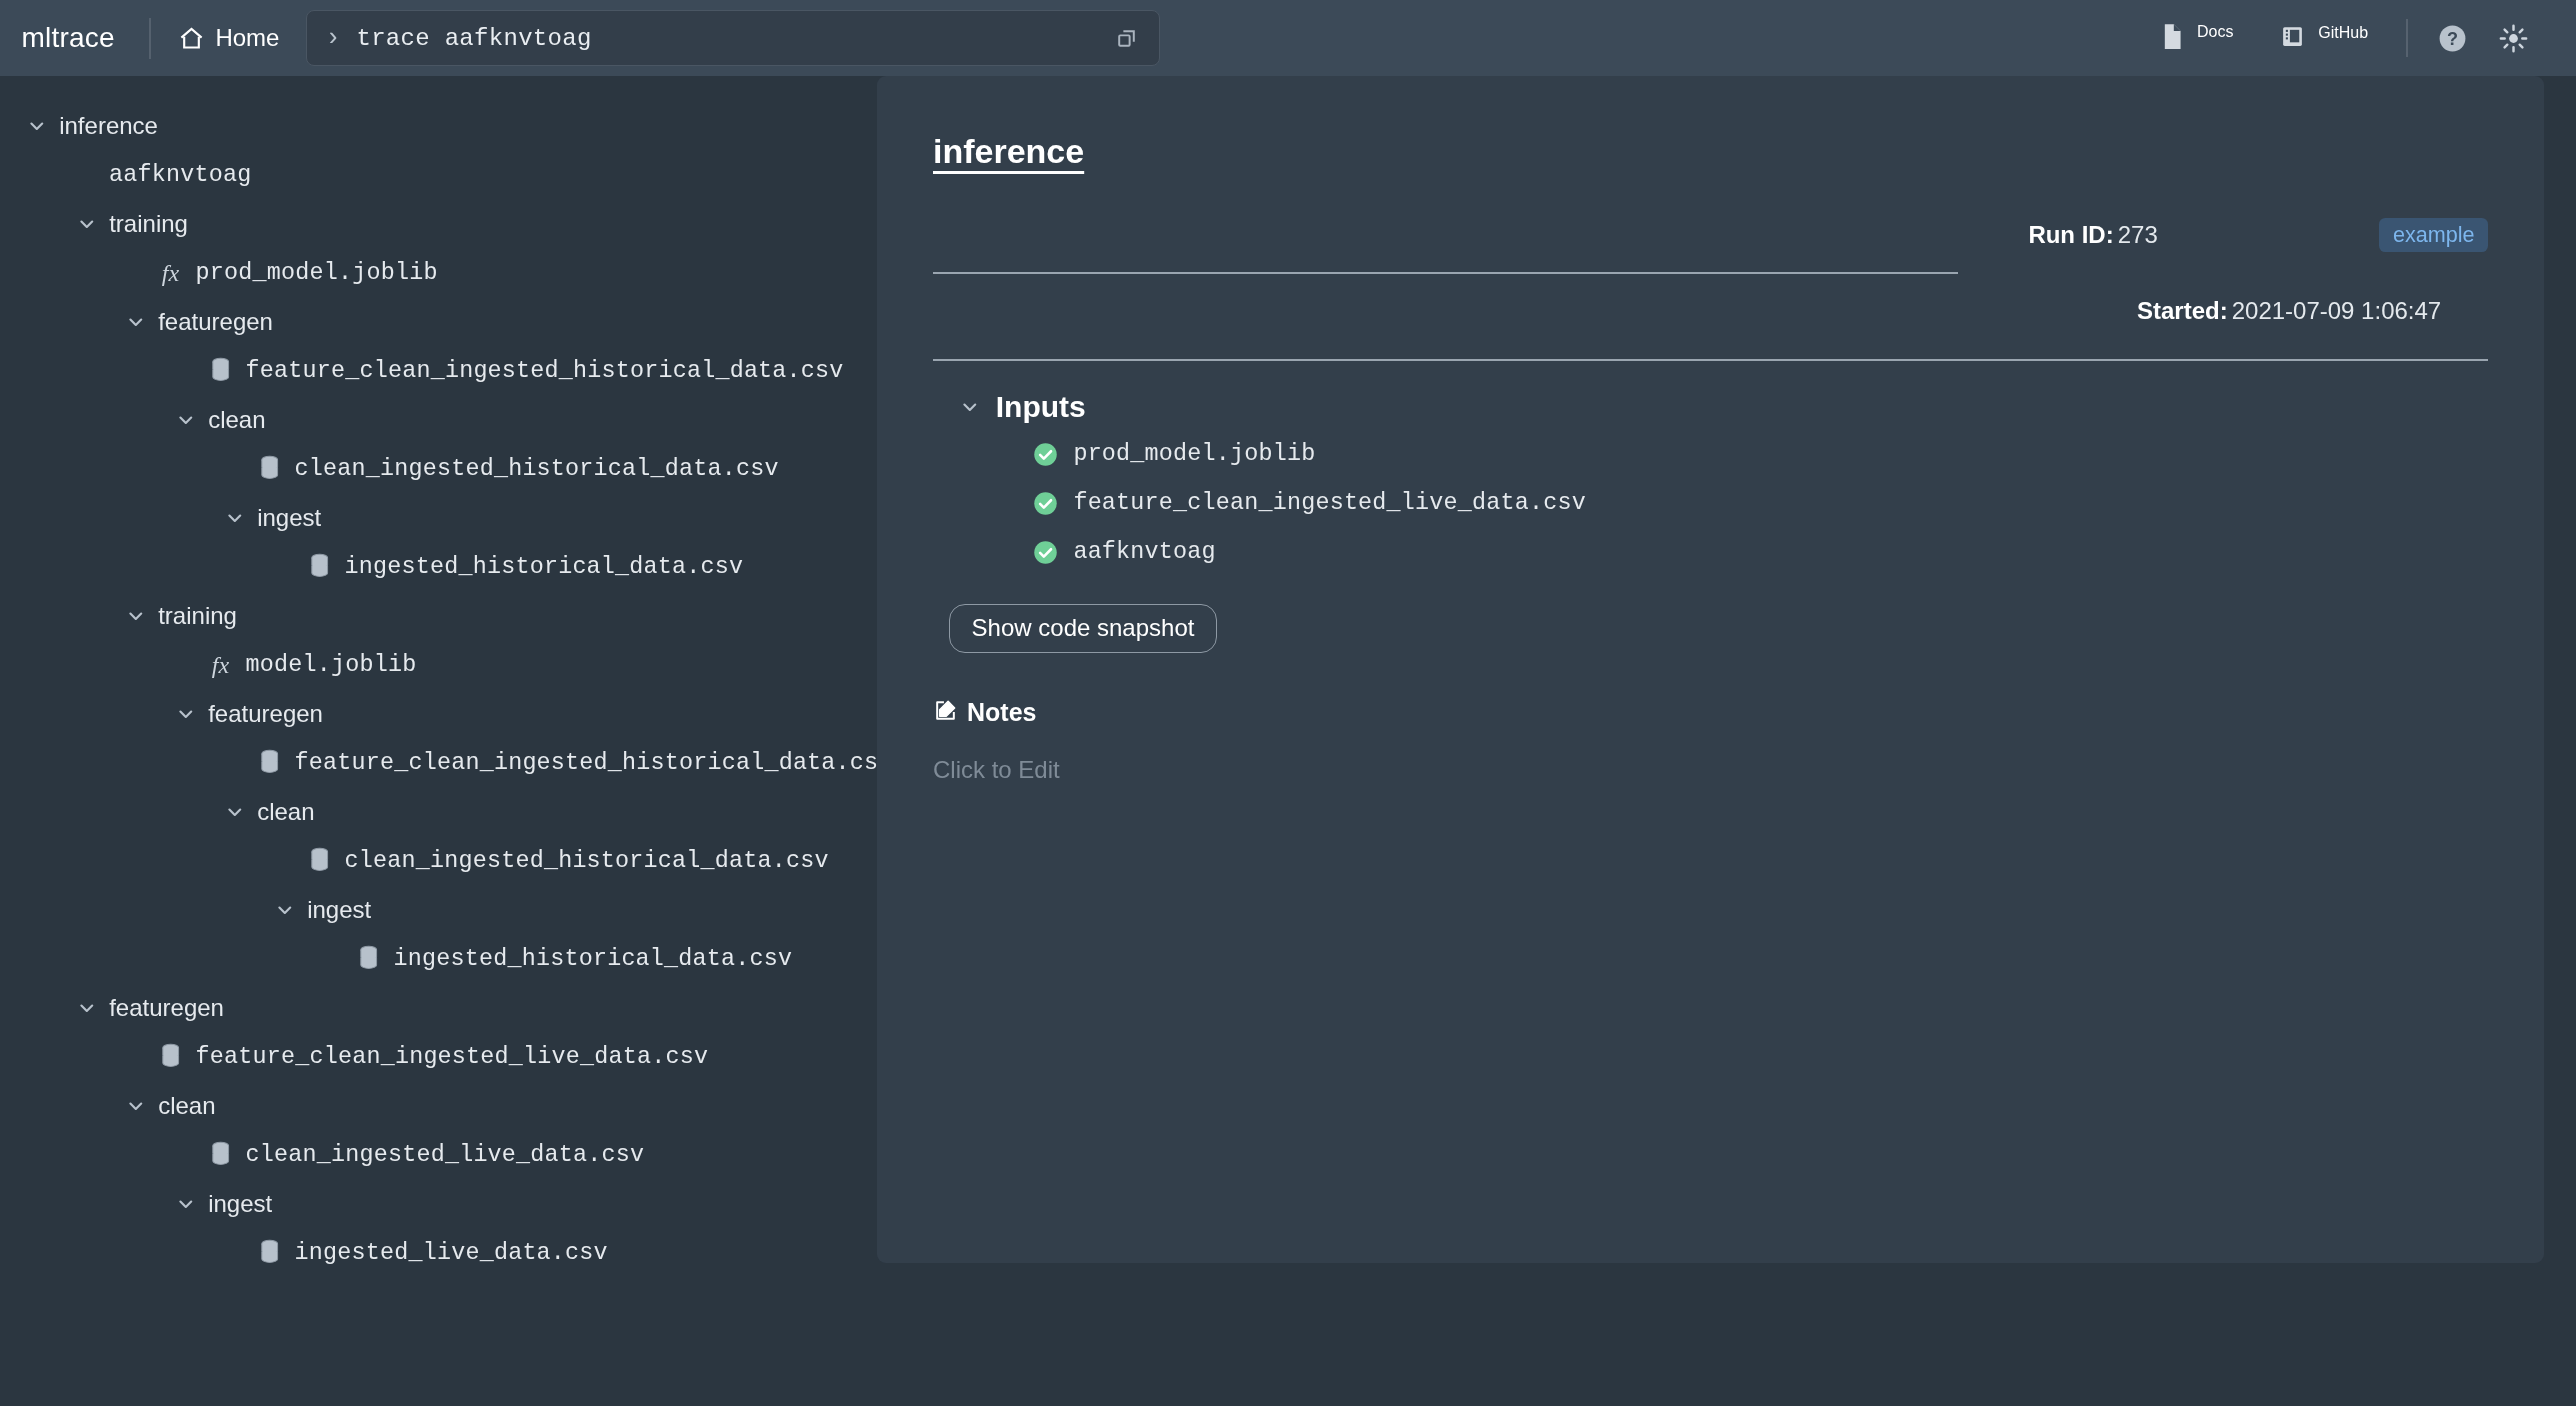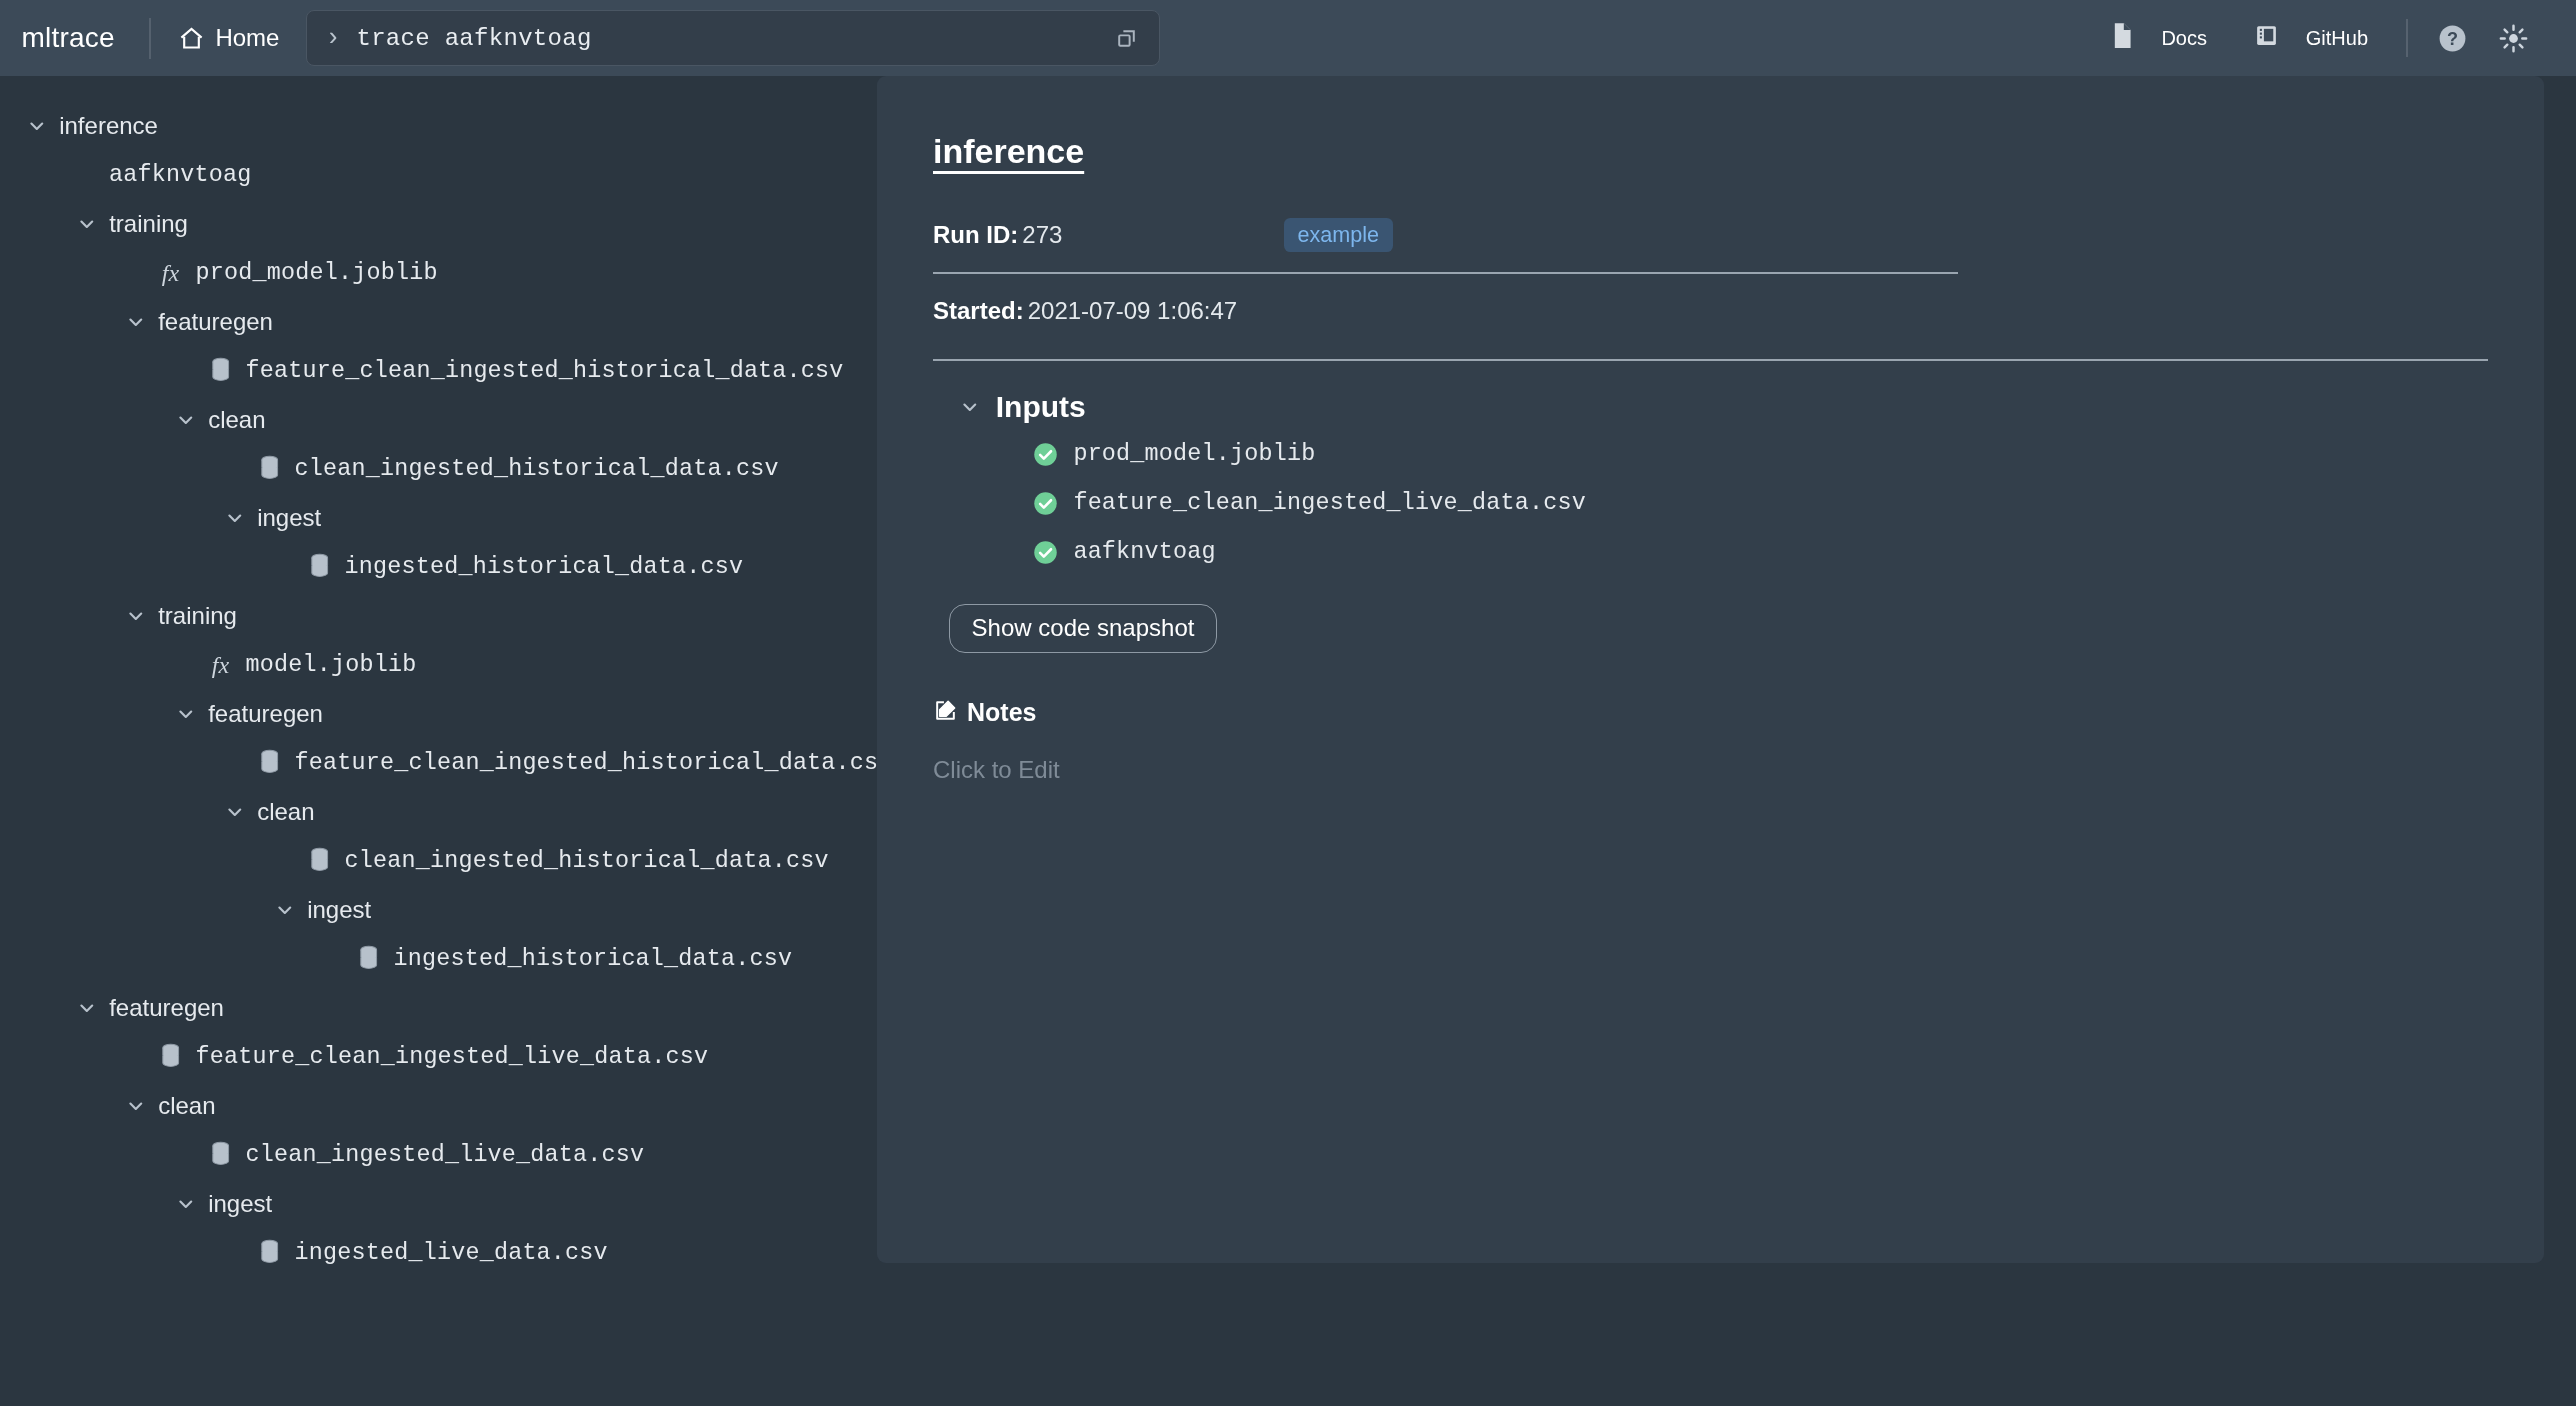--- a/index.html
+++ b/index.html
@@ -76,24 +76,23 @@
   }
 
   .nav-right {
     margin-left: auto;
     display: flex;
     align-items: center;
     gap: 0px;
   }
   .nav-item {
     display: flex;
-    align-items: center;
-    gap: 27px;
-    color: #ffffff;
-    font-size: 20px;
+    gap: 13px;
+    color: #ffffff;
+    font-size: 16px;
     padding: 0 23.4px;
     white-space: nowrap;
   }
   .nav-sep {
     width: 1.8px; height: 38px;
     background: #56626f;
     margin: 0 14.4px;
   }
   .icon-btn {
     width: 43px; height: 43px;
@@ -173,20 +172,21 @@
     text-underline-offset: 8px;
     text-decoration-thickness: 2.7px;
     display: inline-block;
     margin-bottom: 47px;
   }
 
   .meta-row {
     display: flex;
     align-items: center;
     margin-bottom: 20px;
+    justify-content: flex-end;
   }
   .meta-cell { white-space: nowrap; }
   .meta-col-1 { width: 351px; }
   .meta-label {
     color: #ffffff;
     font-size: 24px;
     font-weight: bold;
   }
   .meta-value {
     color: #e4e9ed;

